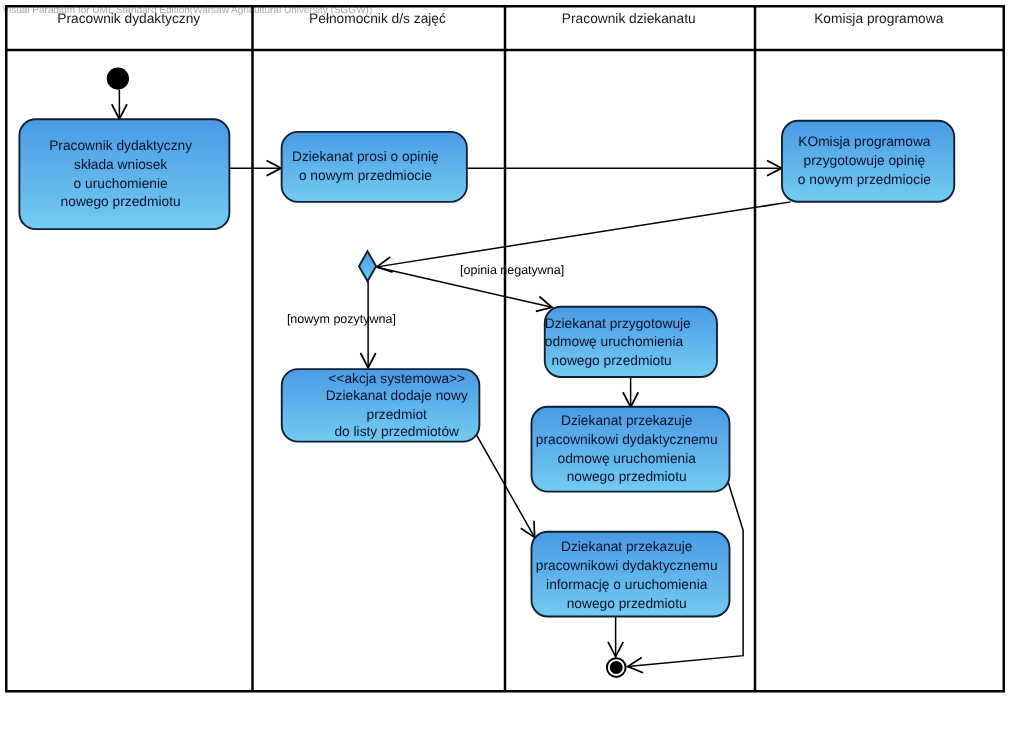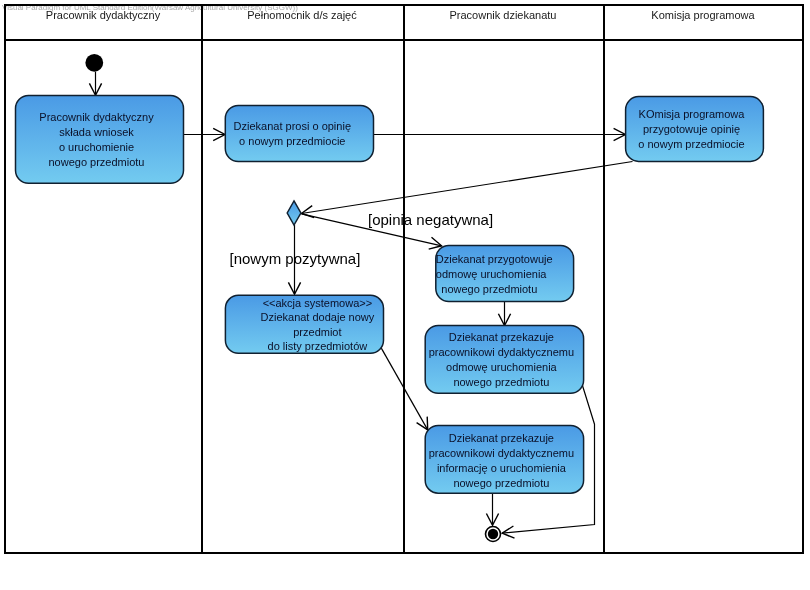--- a/index.html
+++ b/index.html
@@ -5,21 +5,21 @@
 <style>
   html,body{margin:0;padding:0;}
   body{width:810px;height:590px;background:#ffffff;overflow:hidden;
        font-family:"Liberation Sans",sans-serif;}
   #stage{position:relative;width:810px;height:590px;}
   .wm{position:absolute;left:2px;top:3.5px;font-size:8px;line-height:8px;color:#a9a9a9;white-space:nowrap;transform:translateZ(0);}
   svg{position:absolute;left:0;top:0;}
   .actlabel{position:absolute;text-align:center;font-size:11px;color:#0a1028;box-sizing:border-box;padding-right:6px;transform:translateZ(0);
             line-height:15px;white-space:pre;}
   .swimhdr{position:absolute;text-align:center;font-size:11px;color:#1a1a1a;transform:translateZ(0);}
-  .guard{position:absolute;font-size:15px;color:#000;white-space:nowrap;transform:translateZ(0);}
+  .guard{position:absolute;font-size:10px;color:#000;white-space:nowrap;transform:translateZ(0);}
 </style>
 </head>
 <body>
 
 <div id="stage">
   <div class="wm">Visual Paradigm for UML Standard Edition(Warsaw Agricultural University (SGGW))</div>
 
   <svg width="810" height="590" viewBox="0 0 810 590">
     <defs>
       <linearGradient id="actgrad" x1="0" y1="0" x2="0" y2="1">

